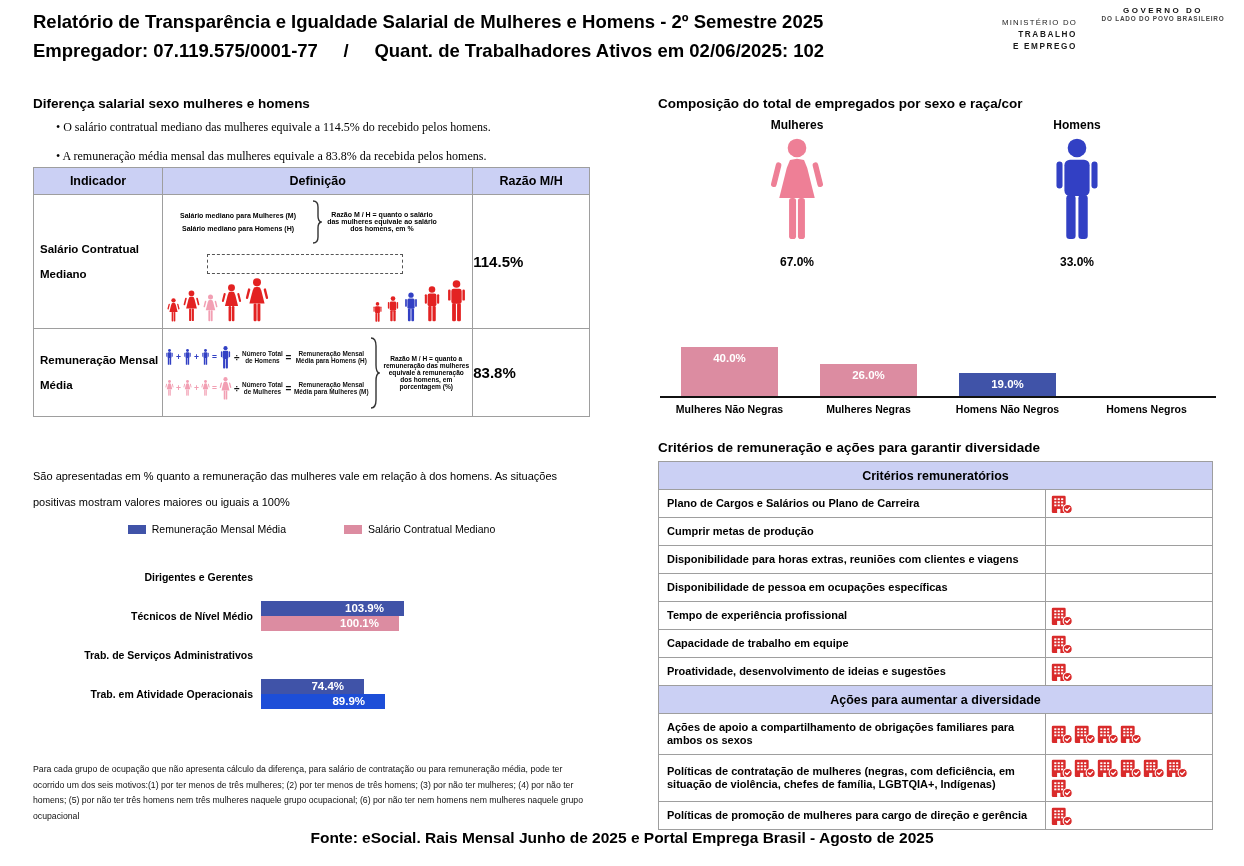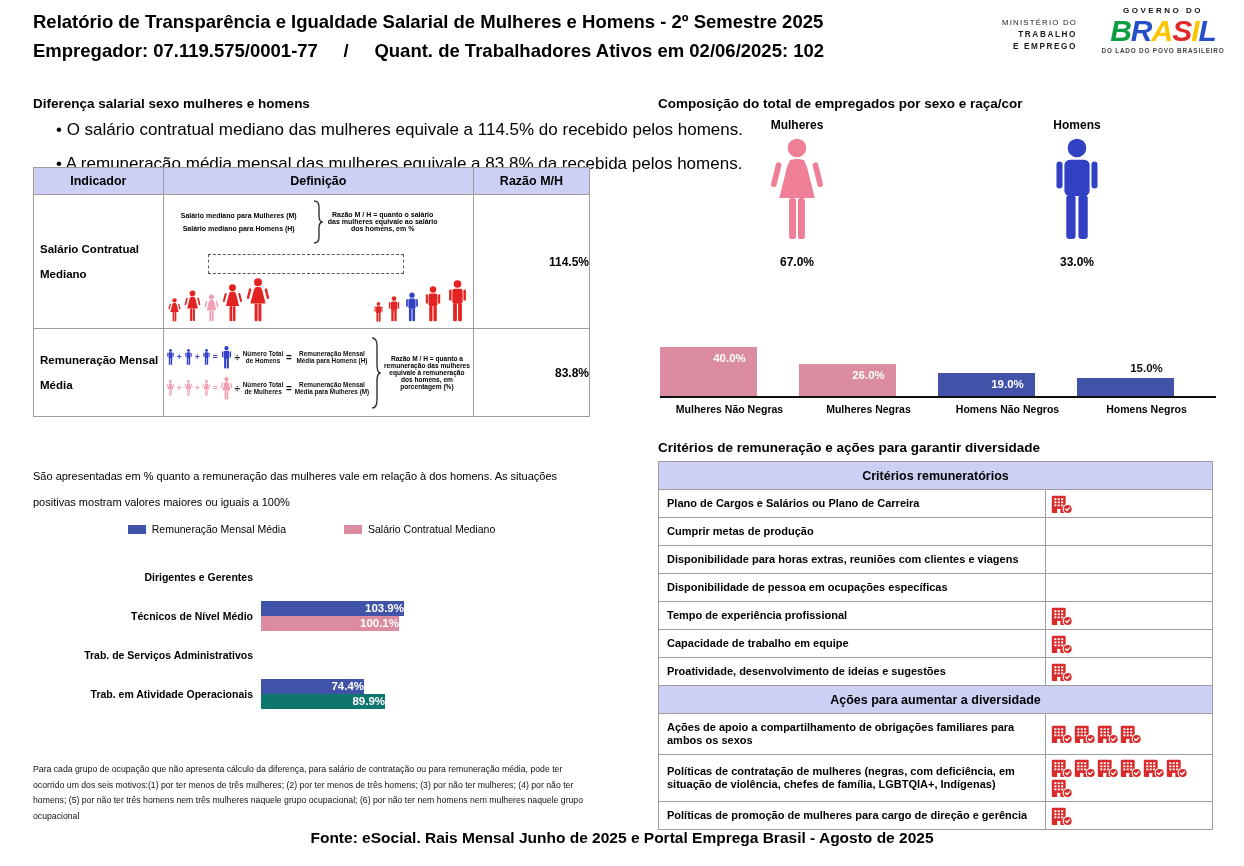--- a/index.html
+++ b/index.html
@@ -21,28 +21,28 @@
   .bl-i { color:var(--brasil-yellow);} .bl-l { color:var(--brasil-blue); }
 
   
   .sec-title { position:absolute; font-size:13.5px; font-weight:bold; }
   #t-a { left:33px;  top:96px;  }
   #t-b { left:658px; top:96px;  }
   #t-c { left:33px;  top:440px; }
   #t-d { left:658px; top:440px; }
 
   
-  .bullets { position:absolute; left:56px; top:120px; font-size:17px; }
+  .bullets { position:absolute; left:56px; top:120px; font-size:12px;font-family:Liberation Serif, serif; }
   .bullets div { margin-bottom:14px; }
   .ind-table { position:absolute; left:33px; top:167px; width:557px; border-collapse:collapse; }
   .ind-table td, .ind-table th { border:1px solid var(--table-border); }
   .ind-table th { background:var(--header-lavender); font-size:12.5px; font-weight:bold; height:27px; text-align:center; }
   .col-ind { width:139px; } .col-def { width:287px; } .col-ratio { width:131px; }
   .ind-cell { font-size:11.5px; font-weight:bold; padding-left:6px; line-height:2.1; }
-  .ratio-cell { text-align:right; font-size:12px; font-weight:bold; }
+  .ratio-cell { text-align:left; font-size:15px; font-weight:bold; }
   .row1 { height:134px; } .row2 { height:88px; }
 
   
   .diag1 { position:relative; width:100%; height:132px; padding:4px 2px; }
   .d1-top { display:flex; align-items:center; }
   .d1-labels { width:146px; text-align:center; font-size:7px; font-weight:bold; }
   .d1-labels div { margin:6px 0; }
   .d1-note { width:112px; text-align:center; font-size:7px; font-weight:bold; margin-left:4px; }
   .d1-figs { position:absolute; left:4px; right:4px; bottom:6px; display:flex; align-items:flex-end; gap:3px; }
   .d1-gap { flex:1; }
@@ -61,36 +61,36 @@
 
   .fig { display:block; }
 
   
   .comp-block { position:absolute; width:160px; text-align:center; }
   #comp-f { left:717px; top:118px; } #comp-m { left:997px; top:118px; }
   .comp-sex-label { font-size:12px; font-weight:bold; margin-bottom:6px; }
   .comp-block svg { margin:0 auto; }
   .comp-pct { font-size:12px; font-weight:bold; margin-top:10px; }
   .comp-chart { position:absolute; left:660px; top:345px; width:556px; height:53px; border-bottom:2.5px solid #111; display:flex; }
-  .comp-slot { width:139px; position:relative; display:flex; align-items:flex-end; }
+  .comp-slot { width:139px; position:relative; display:flex; align-items:flex-end; justify-content:center; }
   .comp-bar { width:97px; }
   .comp-value { position:absolute; width:100%; text-align:center; font-size:11.5px; font-weight:bold; }
   .comp-cats { position:absolute; left:660px; top:403px; width:556px; display:flex; }
   .comp-cat { width:139px; text-align:center; font-size:10.5px; font-weight:bold; }
 
   
   .occ-desc { position:absolute; left:33px; top:463px; width:565px; font-size:11px; line-height:26px; }
   .occ-legend { position:absolute; left:33px; top:523px; width:557px; display:flex; justify-content:center; gap:58px; font-size:10.5px; }
   .legend-item { display:flex; align-items:center; gap:6px; }
   .legend-swatch { width:18px; height:9px; display:inline-block; }
   .occ-chart { position:absolute; left:33px; top:557px; width:557px; }
   .occ-row { display:flex; align-items:center; height:39px; }
   .occ-label { width:228px; text-align:right; font-size:10.5px; font-weight:bold; line-height:12px; padding-right:8px; }
   .occ-bars { flex:1; display:flex; flex-direction:column; }
-  .occ-bar { height:15px; line-height:15px; color:#fff; font-size:11.5px; font-weight:bold; text-align:right; padding-right:0; }
+  .occ-bar { height:15px; line-height:15px; color:#fff; font-size:11.5px; font-weight:bold; text-align:right; padding-right:20px; }
   .occ-footnote { position:absolute; left:33px; top:762px; width:560px; font-size:8.7px; line-height:15.5px; color:#111; }
 
   
   .crit-table { position:absolute; left:658px; top:461px; width:555px; border-collapse:collapse; }
   .crit-table td { border:1px solid var(--table-border); }
   .crit-head td { background:var(--header-lavender); font-size:12.5px; font-weight:bold; text-align:center; height:28px; }
   .crit-label { width:388px; font-size:11px; font-weight:bold; padding:7px 8px; line-height:13px; }
   .crit-icons { width:167px; padding:3px 5px; vertical-align:middle; }
   .crit-icons svg { margin-right:1px; vertical-align:middle; }
 
@@ -131,21 +131,20 @@
 
   <div class="hdr-title">Relatório de Transparência e Igualdade Salarial de Mulheres e Homens - 2º Semestre 2025</div>
   <div class="hdr-subtitle">Empregador: 07.119.575/0001-77     /     Quant. de Trabalhadores Ativos em 02/06/2025: 102</div>
   <div class="ministry">
     <div class="m1">MINISTÉRIO DO</div>
     <div class="m2">TRABALHO</div>
     <div class="m2">E EMPREGO</div>
   </div>
   <div class="govlogo">
     <div class="g-top">GOVERNO DO</div>
-    <div class="g-name"><span class="bl-b">B</span><span class="bl-r">R</span><span class="bl-a">A</span><span class="bl-s">S</span><span class="bl-i">I</span><span class="bl-l">L</span></div>
     <div class="g-bottom">DO LADO DO POVO BRASILEIRO</div>
   </div>
 
   <div class="sec-title" id="t-a">Diferença salarial sexo mulheres e homens</div>
   <div class="sec-title" id="t-b">Composição do total de empregados por sexo e raça/cor</div>
   <div class="sec-title" id="t-d">Critérios de remuneração e ações para garantir diversidade</div>
 
   <div class="bullets">
     <div>• O salário contratual mediano das mulheres equivale a 114.5% do recebido pelos homens.</div>
     <div>• A remuneração média mensal das mulheres equivale a 83.8% da recebida pelos homens.</div>
@@ -289,24 +288,20 @@
         <div class="comp-value" style="bottom: 32px; color: rgb(255, 255, 255);">40.0%</div>
         <div class="comp-bar" style="height: 49px; background: rgb(220, 140, 161);"></div>
       </div>
     <div class="comp-slot">
         <div class="comp-value" style="bottom: 15px; color: rgb(255, 255, 255);">26.0%</div>
         <div class="comp-bar" style="height: 32px; background: rgb(220, 140, 161);"></div>
       </div>
     <div class="comp-slot">
         <div class="comp-value" style="bottom: 6px; color: rgb(255, 255, 255);">19.0%</div>
         <div class="comp-bar" style="height: 23px; background: rgb(64, 83, 168);"></div>
-      </div>
-    <div class="comp-slot">
-        <div class="comp-value" style="bottom: 22px; color: rgb(17, 17, 17);">15.0%</div>
-        <div class="comp-bar" style="height: 18px; background: rgb(64, 83, 168);"></div>
       </div>
   </div>
   <div class="comp-cats">
     <div class="comp-cat">Mulheres Não Negras</div>
     <div class="comp-cat">Mulheres Negras</div>
     <div class="comp-cat">Homens Não Negros</div>
     <div class="comp-cat">Homens Negros</div>
   </div>
 
   <div class="occ-desc">São apresentadas em % quanto a remuneração das mulheres vale em relação à dos homens. As situações positivas mostram valores maiores ou iguais a 100%</div>
@@ -333,21 +328,21 @@
         </div>
     </div>
     <div class="occ-row">
       <div class="occ-label">Trab. de Serviços Administrativos</div>
       <div class="occ-bars"></div>
     </div>
     <div class="occ-row">
       <div class="occ-label">Trab. em Atividade Operacionais</div>
       <div class="occ-bars">
           <div class="occ-bar" style="width: 103px; background: rgb(64, 83, 168);">74.4%</div>
-          <div class="occ-bar" style="width: 124px; background: #0f766e;">89.9%</div>
+          <div class="occ-bar" style="width: 124px; background: #1d4ed8;">89.9%</div>
         </div>
     </div>
   </div>
   <div class="occ-footnote">Para cada grupo de ocupação que não apresenta cálculo da diferença, para salário de contratação ou para remuneração média, pode ter ocorrido um dos seis motivos:(1) por ter menos de três mulheres; (2) por ter menos de três homens; (3) por não ter mulheres; (4) por não ter homens; (5) por não ter três homens nem três mulheres naquele grupo ocupacional; (6) por não ter nem homens nem mulheres naquele grupo ocupacional</div>
 
   <table class="crit-table">
     <tbody>
         <tr class="crit-head">
           <td colspan="2">Critérios remuneratórios</td>
         </tr>

